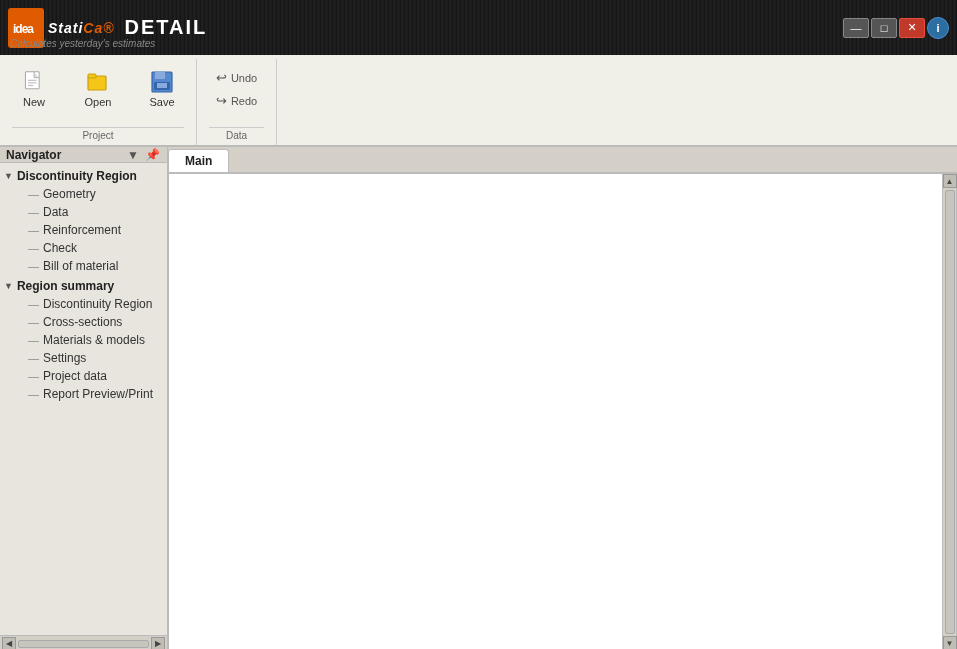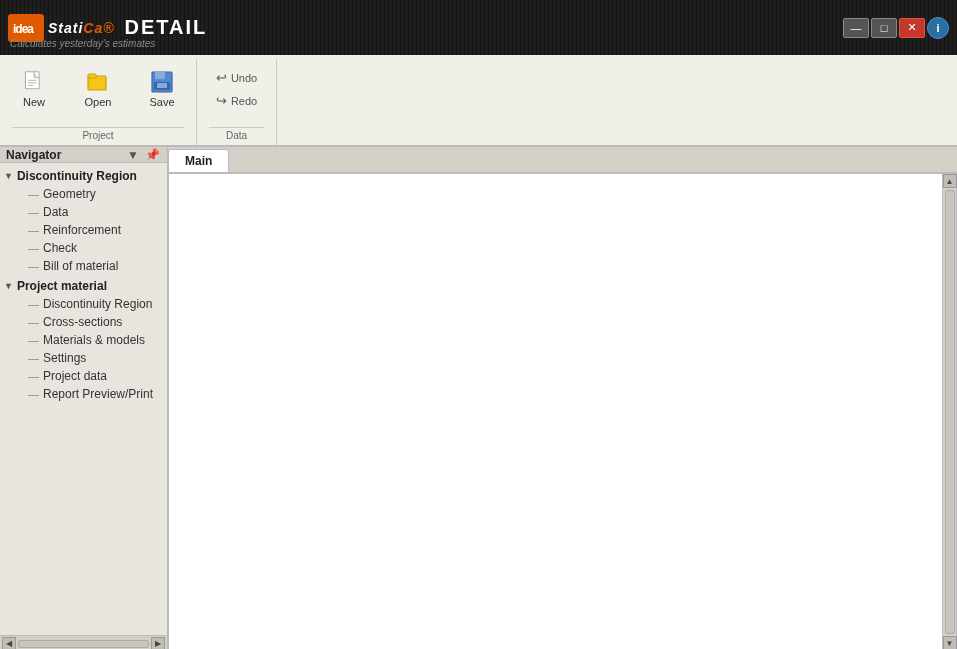--- a/index.html
+++ b/index.html
@@ -22,21 +22,21 @@
       align-items: center;
       gap: 6px;
     }
     #logo-area {
       display: flex;
       align-items: center;
       gap: 4px;
     }
     #logo-icon {
       width: 36px;
-      height: 28px;
+      height: 40px;
       background: #e05a00;
       border-radius: 3px;
       display: flex;
       align-items: center;
       justify-content: center;
       font-weight: bold;
       color: white;
       font-size: 10px;
       letter-spacing: -1px;
     }
@@ -481,21 +481,21 @@
         </div>
         <div class="tree-item">
           <span class="tree-item-dash">—</span>
           <span>Bill of material</span>
         </div>
       </div>
 
       <div class="tree-group">
         <div class="tree-group-header">
           <span class="tree-arrow">▼</span>
-          <span>Project material</span>
+          <span>Region summary</span>
         </div>
         <div class="tree-item">
           <span class="tree-item-dash">—</span>
           <span>Discontinuity Region</span>
         </div>
         <div class="tree-item">
           <span class="tree-item-dash">—</span>
           <span>Cross-sections</span>
         </div>
         <div class="tree-item">

